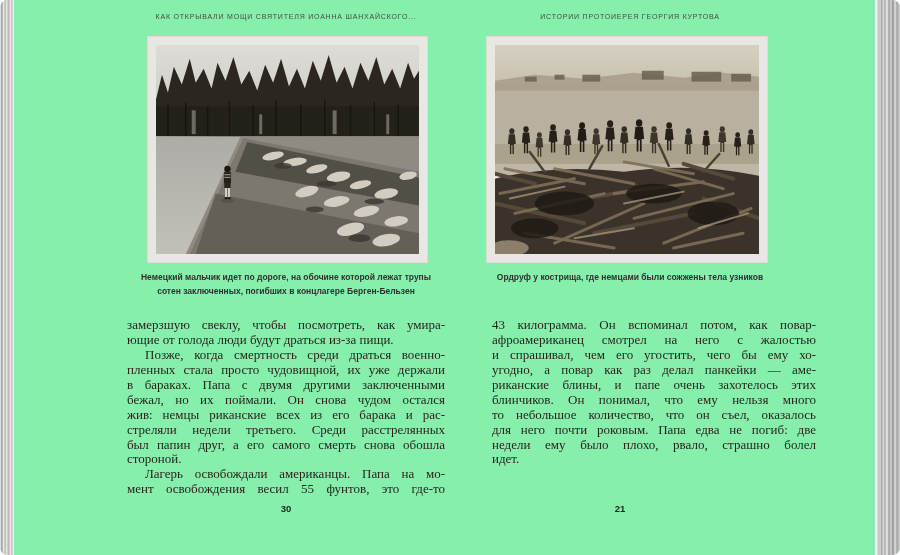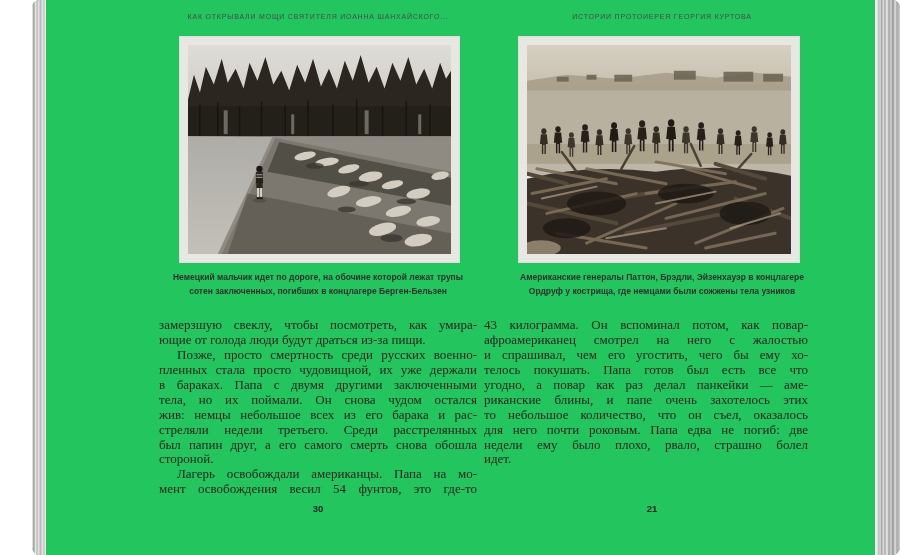--- a/index.html
+++ b/index.html
@@ -1,21 +1,21 @@
 <!DOCTYPE html>
 <html><head>
 <meta charset="utf-8">
 <style>
   html,body{margin:0;padding:0;}
   body{
     width:900px;height:555px;background:#ffffff;
     font-family:"Liberation Serif", serif;
     position:relative;overflow:hidden;
   }
-  .spread{position:absolute;inset:0;background:#22c55e;border-radius:8px;overflow:hidden;margin-left:32px;}
+  .spread{position:absolute;inset:0;background:#86efac;border-radius:8px;overflow:hidden;}
   
   .edge{position:absolute;top:0;bottom:0;}
   .edge-left{left:0;width:14px;
     background:linear-gradient(90deg,#ffffff 0px,#c2c2c2 1px,#8f8f8f 2px,#e0e0e0 3px,#f5f5f5 4px,#9a9a9a 5px,#ededed 6px,#c6c6c6 8px,#aaaaaa 9px,#f2f2f2 10px,#bfbfbf 12px,#ffffff 14px);}
   .edge-right{right:0;width:25px;
     background:linear-gradient(90deg,#ffffff 0px,#ececec 2px,#b5b5b5 4px,#dedede 5px,#999999 7px,#e8e8e8 8px,#a8a8a8 10px,#f0f0f0 12px,#9e9e9e 14px,#d6d6d6 16px,#8f8f8f 18px,#e4e4e4 20px,#a5a5a5 22px,#cfcfcf 25px);}
 
   .running-header{
     position:absolute;top:13px;height:12px;
     font-family:"Liberation Sans", sans-serif;
@@ -40,21 +40,21 @@
     text-align:center;
   }
   .cap-left{left:117px;width:338px;}
   .cap-right{left:458px;width:344px;}
 
   .body-col{
     position:absolute;top:317px;color:#261f1a;
     font-size:13px;
   }
   .bc-left{left:127px;width:318px;}
-  .bc-right{left:452px;width:324px;}
+  .bc-right{left:492px;width:324px;}
   .bl{height:14.95px;text-align:justify;text-align-last:justify;white-space:nowrap;}
   .bl.last{text-align-last:left;}
   .bl.ind{text-indent:18px;}
 
   .page-number{
     position:absolute;top:503px;height:14px;
     font-family:"Liberation Sans", sans-serif;
     font-size:9.5px;font-weight:700;color:#262422;text-align:center;
   }
   .pn-left{left:127px;width:318px;}
@@ -240,45 +240,44 @@
       </g>
       <ellipse cx="14" cy="205" rx="20" ry="8" fill="#8c7f6a"></ellipse>
     </svg>
   </div>
 
   <div class="caption cap-left">
       <div>Немецкий мальчик идет по дороге, на обочине которой лежат трупы</div>
       <div>сотен заключенных, погибших в концлагере Берген-Бельзен</div>
     </div>
   <div class="caption cap-right">
-      <div>Американские генералы Паттон, Брэдли, Эйзенхауэр в концлагере</div>
       <div>Ордруф у кострища, где немцами были сожжены тела узников</div>
     </div>
 
   <div class="body-col bc-left">
       <div class="bl">замерзшую свеклу, чтобы посмотреть, как умира-</div>
       <div class="bl last">ющие от голода люди будут драться из-за пищи.</div>
-      <div class="bl ind">Позже, просто смертность среди русских военно-</div>
+      <div class="bl ind">Позже, когда смертность среди драться военно-</div>
       <div class="bl">пленных стала просто чудовищной, их уже держали</div>
       <div class="bl">в бараках. Папа с двумя другими заключенными</div>
-      <div class="bl">тела, но их поймали. Он снова чудом остался</div>
-      <div class="bl">жив: немцы небольшое всех из его барака и рас-</div>
+      <div class="bl">бежал, но их поймали. Он снова чудом остался</div>
+      <div class="bl">жив: немцы риканские всех из его барака и рас-</div>
       <div class="bl">стреляли недели третьего. Среди расстрелянных</div>
       <div class="bl">был папин друг, а его самого смерть снова обошла</div>
       <div class="bl last">стороной.</div>
       <div class="bl ind">Лагерь освобождали американцы. Папа на мо-</div>
-      <div class="bl">мент освобождения весил 54 фунтов, это где-то</div>
+      <div class="bl">мент освобождения весил 55 фунтов, это где-то</div>
     </div>
   <div class="body-col bc-right">
       <div class="bl">43 килограмма. Он вспоминал потом, как повар-</div>
       <div class="bl">афроамериканец смотрел на него с жалостью</div>
       <div class="bl">и спрашивал, чем его угостить, чего бы ему хо-</div>
-      <div class="bl">телось покушать. Папа готов был есть все что</div>
       <div class="bl">угодно, а повар как раз делал панкейки — аме-</div>
       <div class="bl">риканские блины, и папе очень захотелось этих</div>
+      <div class="bl">блинчиков. Он понимал, что ему нельзя много</div>
       <div class="bl">то небольшое количество, что он съел, оказалось</div>
       <div class="bl">для него почти роковым. Папа едва не погиб: две</div>
       <div class="bl">недели ему было плохо, рвало, страшно болел</div>
       <div class="bl last">идет.</div>
     </div>
 
   <div class="page-number pn-left">30</div>
   <div class="page-number pn-right">21</div>
 </div>
 

